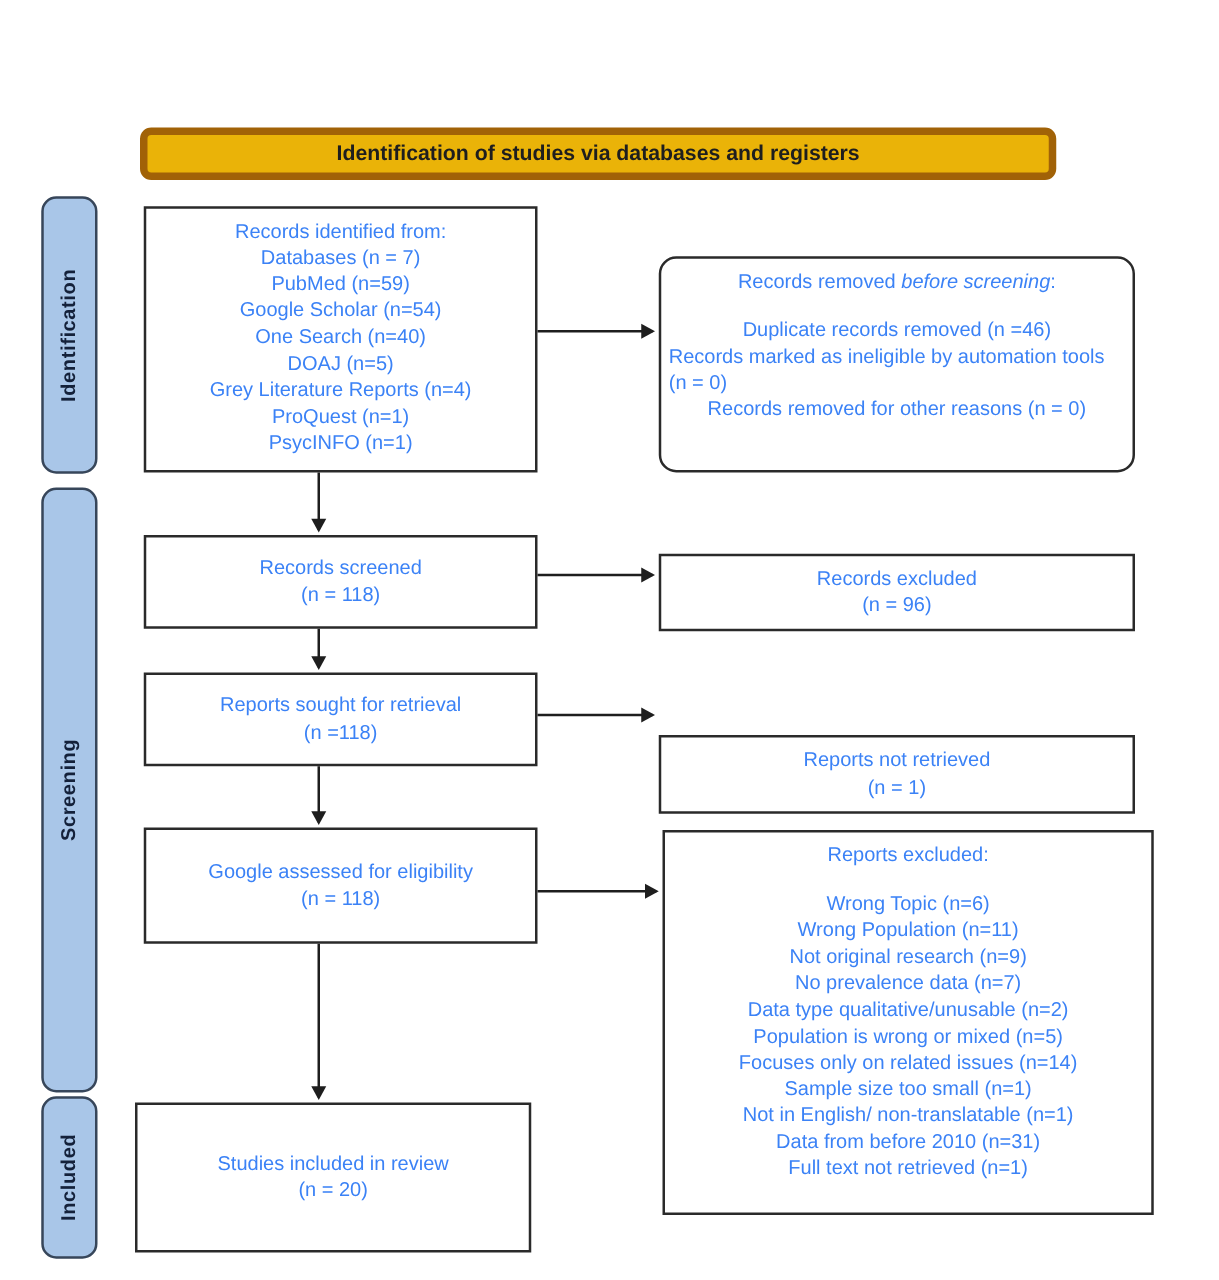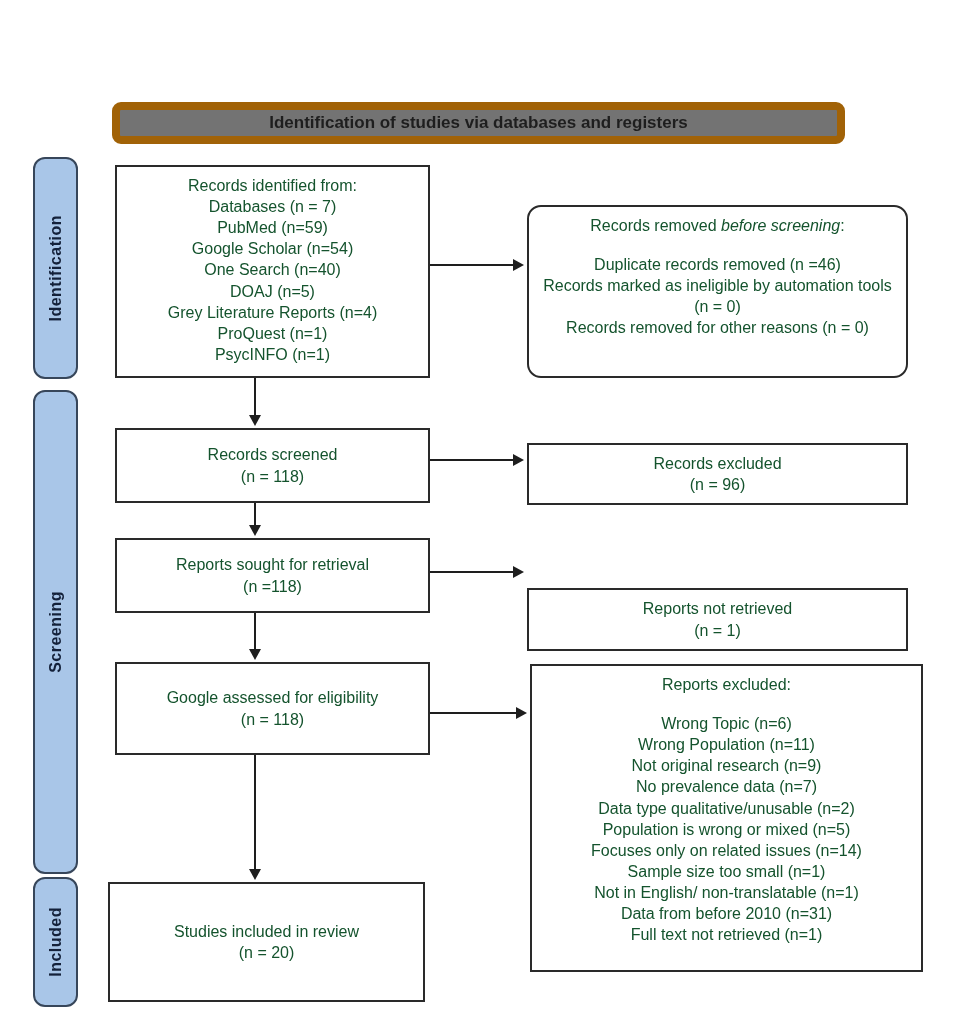--- a/index.html
+++ b/index.html
@@ -8,22 +8,22 @@
     position: relative;
     width: 975px;
     height: 1024px;
     background: #ffffff;
     overflow: hidden;
   }
   
   .banner {
     position: absolute;
     left: 112px; top: 102px; width: 733px; height: 42px;
-    background: #737373;
-    border: 8px solid #a16207;
+    background: #eab308;
+    border: 6px solid #a16207;
     border-radius: 9px;
     box-sizing: border-box;
     display: flex; align-items: center; justify-content: center;
     font-weight: bold; font-size: 17px; color: #1e1e1e;
   }
   
   .stage {
     position: absolute;
     left: 33px; width: 45px;
     background: #a9c6e8;
@@ -43,22 +43,21 @@
   .stage.screening      { top: 390px; height: 484px; }
   .stage.included       { top: 877px; height: 130px; }
   
   .box {
     position: absolute;
     background: #ffffff;
     border: 2px solid #2a2a2a;
     box-sizing: border-box;
     display: flex; flex-direction: column;
     align-items: center; justify-content: center;
-    text-align: center;
-    font-size: 16px; line-height: 1.32; color: #14532d;
+    font-size: 16px; line-height: 1.32; color: #3b82f6;
     padding: 4px 6px;
   }
   .box .line { display: block; }
   .box .title { display: block; }
   .box .gap { height: 18px; }
   .box.multiline { justify-content: flex-start; padding-top: 8px; }
   .box-records-identified { left: 115px; top: 165px; width: 315px; height: 213px; }
   .box-records-removed    { left: 527px; top: 205px; width: 381px; height: 173px; border-radius: 14px; }
   .box-records-screened   { left: 115px; top: 428px; width: 315px; height: 75px; }
   .box-records-excluded   { left: 527px; top: 430px; width: 381px; height: 62px; margin-top: 13px; }

